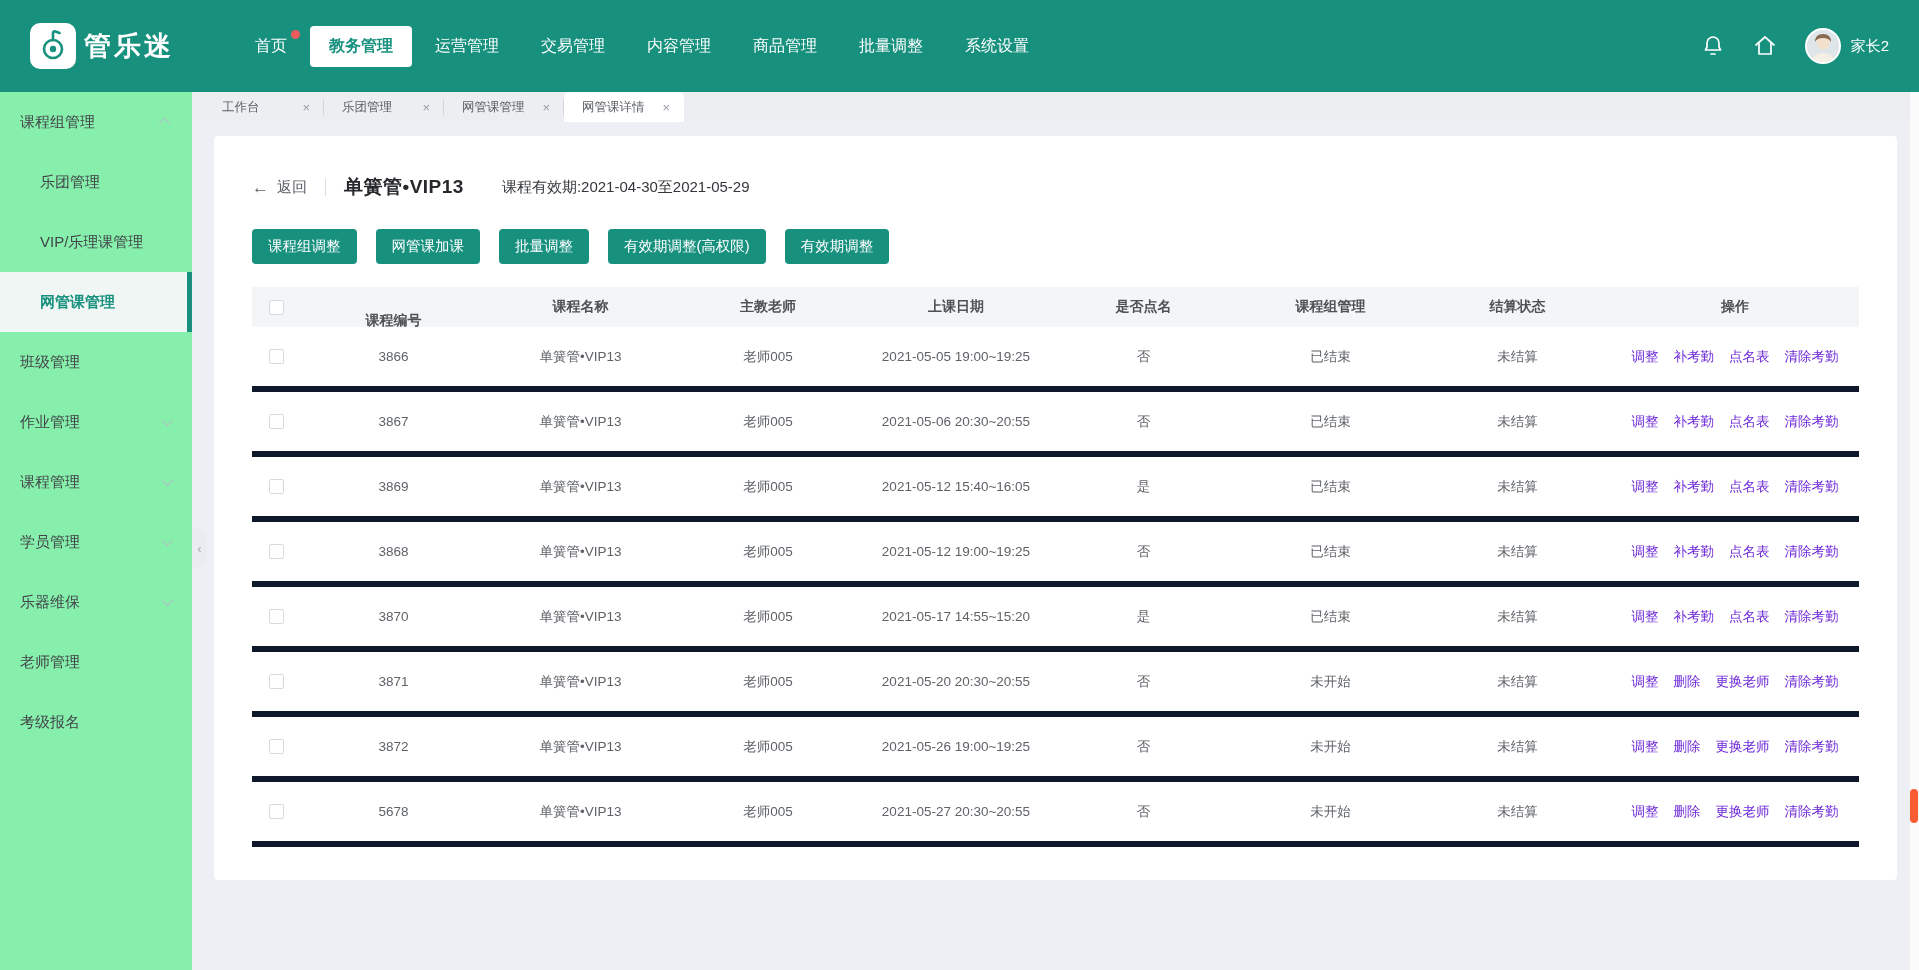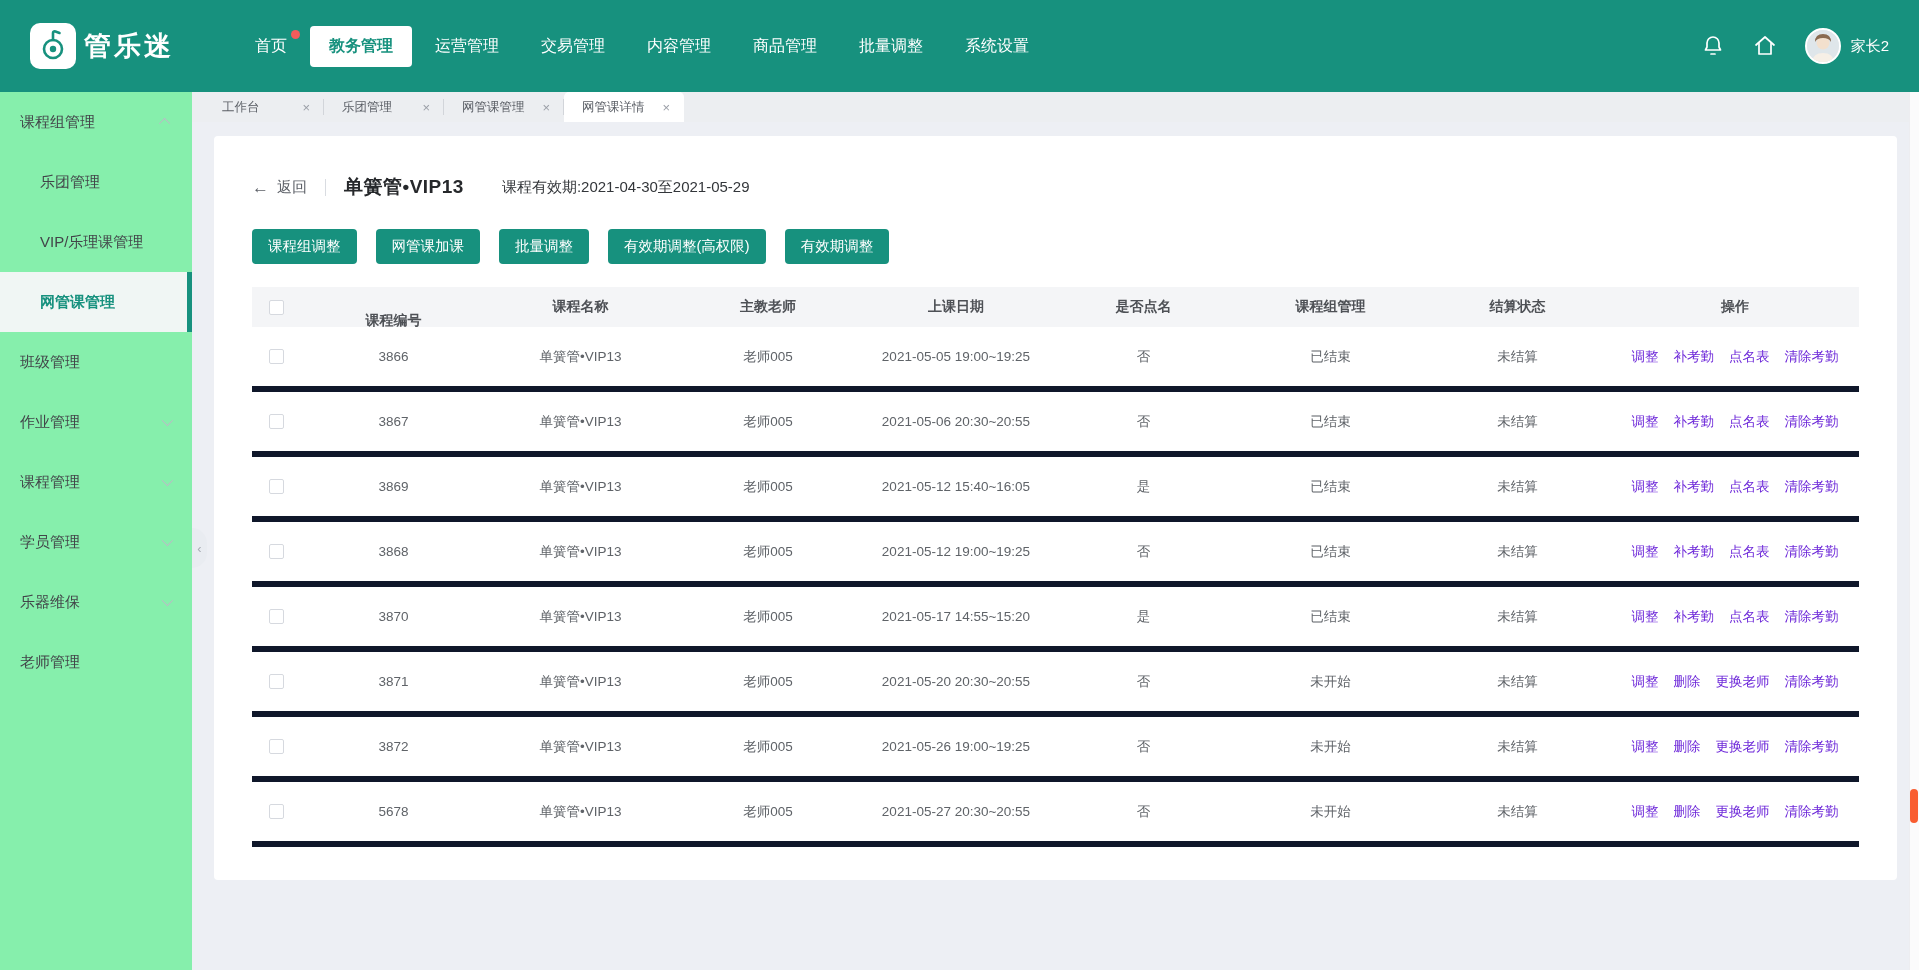--- a/index.html
+++ b/index.html
@@ -139,20 +139,23 @@
       <span>学员管理</span>
       <i class="chev down"></i>
     </div>
     <div class="side-item">
       <span>乐器维保</span>
       <i class="chev down"></i>
     </div>
     <div class="side-item">
       <span>老师管理</span>
     </div>
+    <div class="side-item">
+      <span>考级报名</span>
+    </div>
   </aside>
 <div class="collapse-handle">
   <span>‹</span>
 </div>
 
 <div class="tabbar">
     <div class="tab">
       <span>工作台</span>
       <span class="tab-close">×</span>
     </div>

